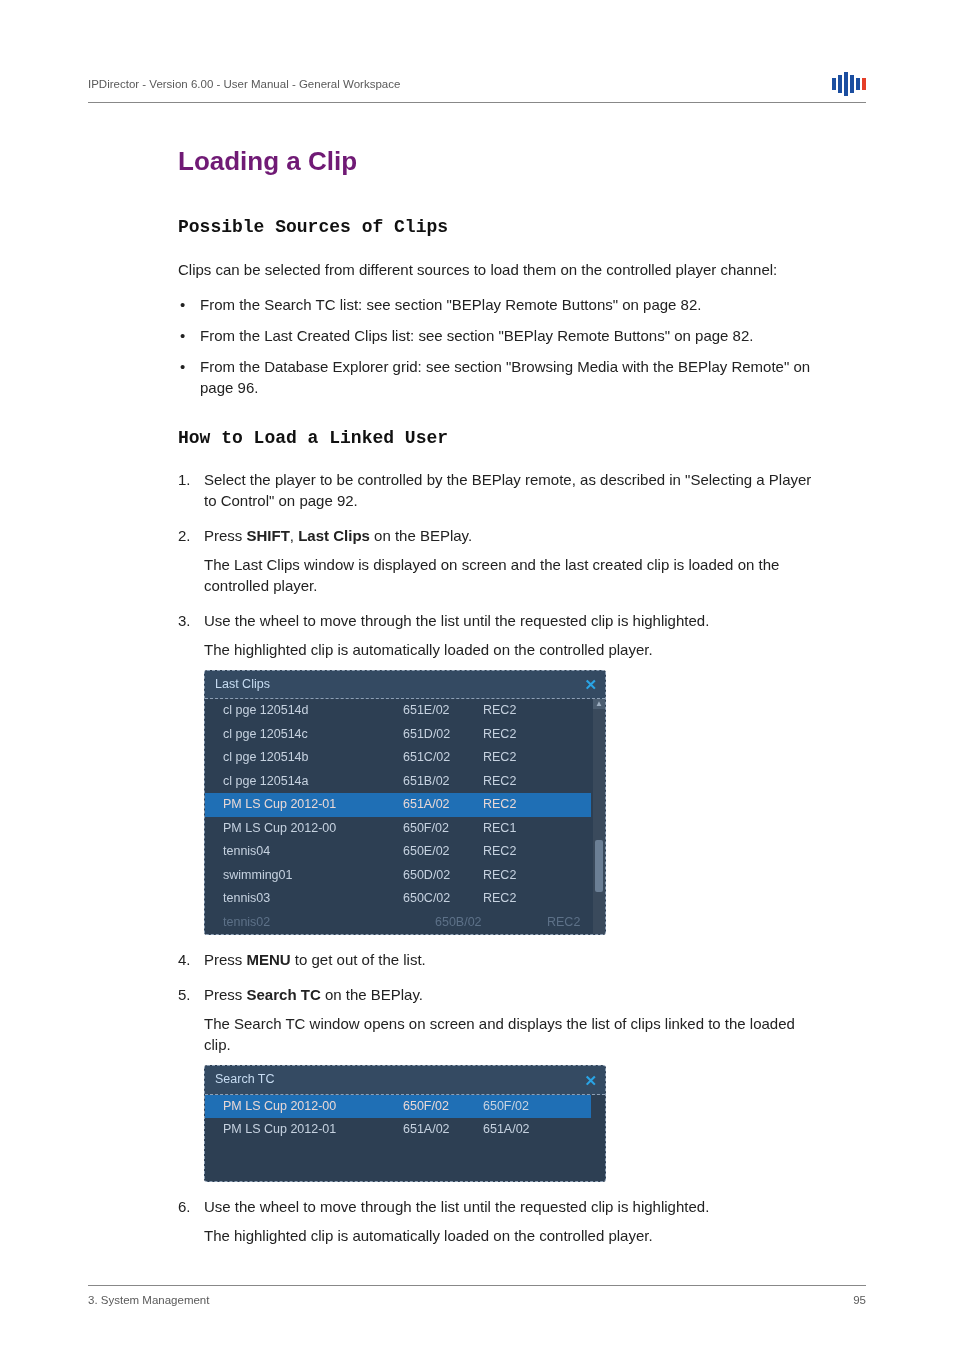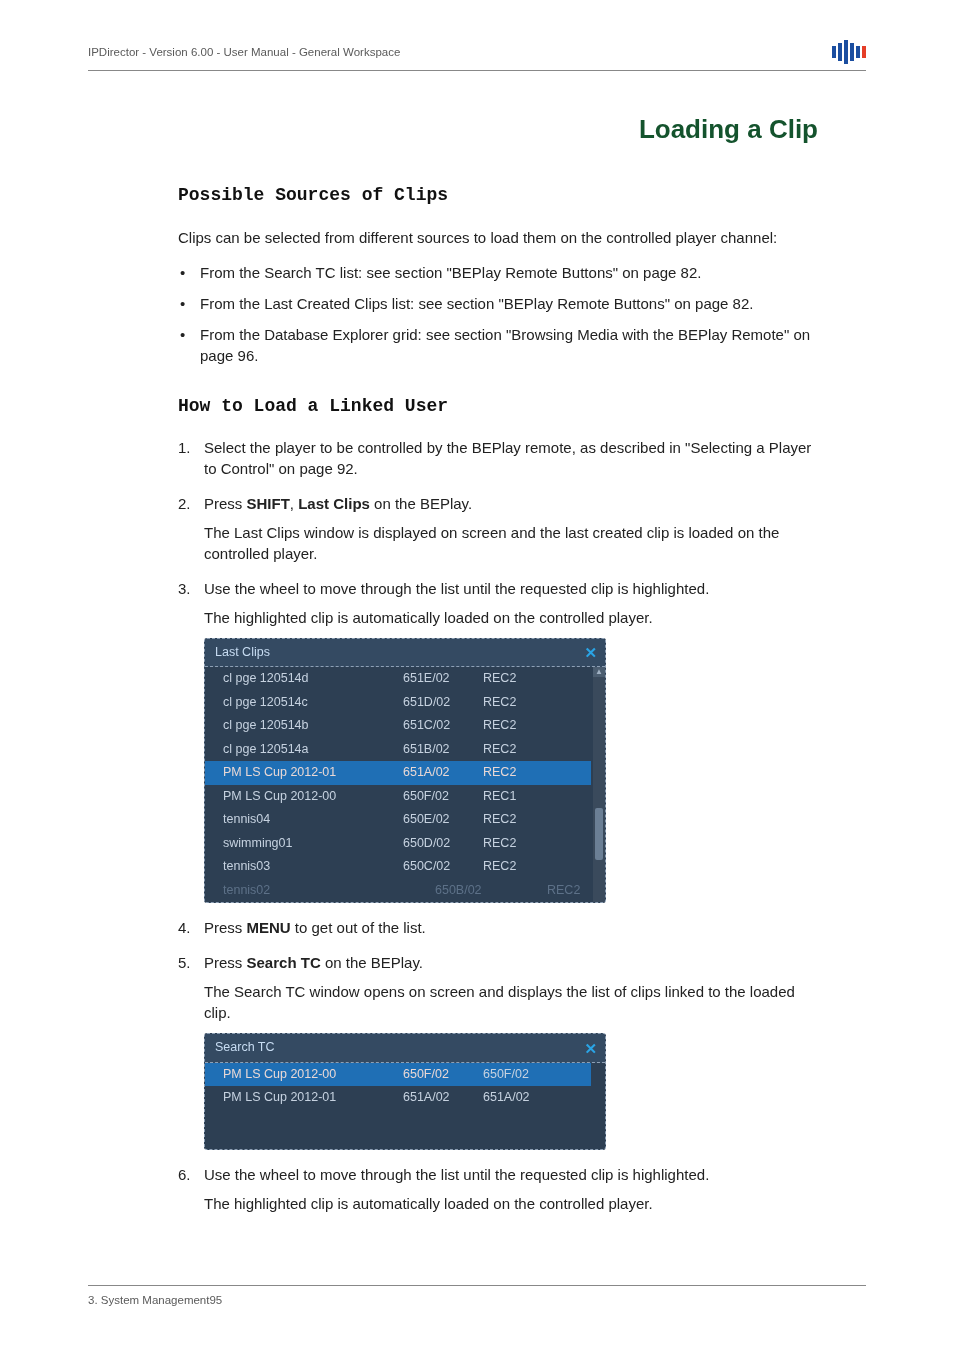--- a/index.html
+++ b/index.html
@@ -8,21 +8,21 @@
     width: 954px;
     height: 1350px;
     background: #fff;
     font-family: Arial, Helvetica, sans-serif;
     color: #222;
     font-size: 15px;
     line-height: 1.4;
   }
   .page {
     position: relative;
-    padding: 40px 88px 40px 88px;
+    padding: 72px 88px 40px 88px;
     height: 100%;
     box-sizing: border-box;
   }
   
   .header-row {
     display: flex;
     align-items: center;
     justify-content: space-between;
     padding-bottom: 6px;
   }
@@ -54,23 +54,22 @@
   }
 
   .content {
     margin-left: 90px; 
     width: 640px;
   }
 
   h1.section-title {
     font-size: 26px;
     font-weight: bold;
-    color: #14532d;
+    color: #701a75;
     margin: 0 0 36px 0;
-    text-align: right;
   }
   h2.subsection {
     font-size: 18px;
     font-weight: bold;
     margin: 0 0 18px 0;
     color: #111;
     font-family: Liberation Mono, monospace;
   }
   p { margin: 0 0 14px 0; }
   ul.bullets {
@@ -184,21 +183,21 @@
     position: absolute;
     left: 88px; right: 88px;
     bottom: 64px;
     border-top: 1px solid #888;
   }
   .footer {
     position: absolute;
     left: 88px; right: 88px;
     bottom: 42px;
     display: flex;
-    justify-content: flex-start;
+    justify-content: space-between;
     font-size: 11.5px;
     color: #5a5a5a;
   }
 </style>
 </head>
 <body>
 
 <div class="page">
 
   <div class="header-row">

